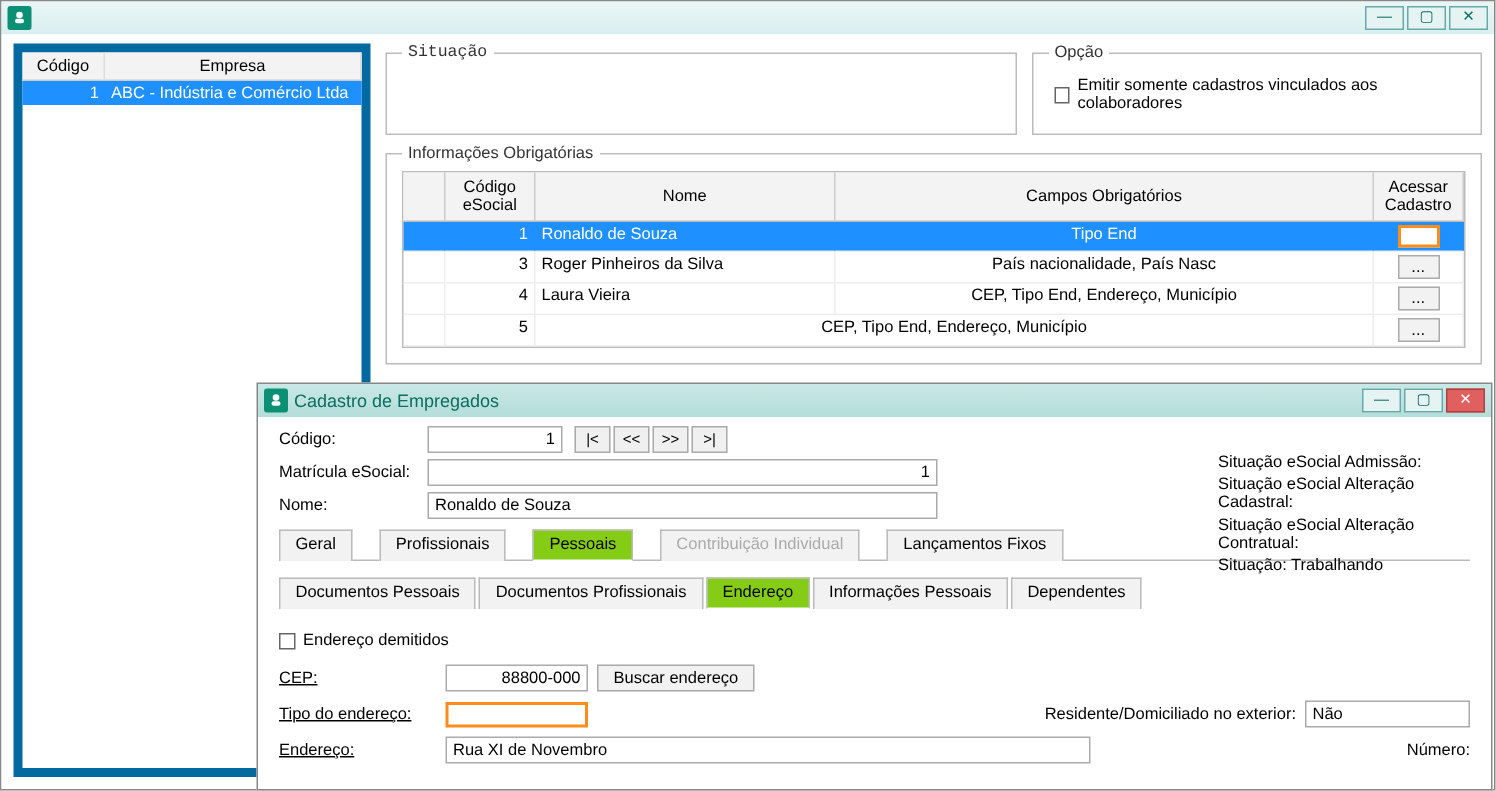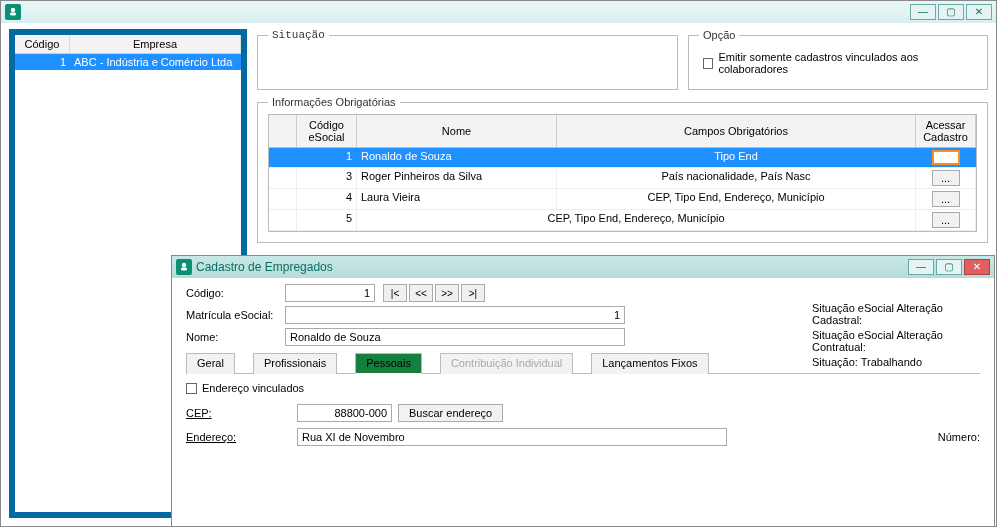--- a/index.html
+++ b/index.html
@@ -215,21 +215,21 @@
   .tab {
     padding: 3px 10px 4px 10px;
     border: 1px solid #bbb;
     border-bottom: none;
     background: #f2f2f2;
     margin-right: 2px;
     cursor: pointer;
     position: relative;
     top: 1px;
   }
-  .tab.active { background: #15803d; border-bottom: 1px solid #fff; }
+  .tab.active { background: #84cc16; border-bottom: 1px solid #fff; }
   .tab.disabled { color: #aaa; cursor: default; }
 
   .subtabs {
     display: flex;
     gap: 0;
     margin: 10px 0 8px 0;
   }
   .sub-content {
     padding: 4px 0;
   }
@@ -359,20 +359,21 @@
     <span class="spacer"></span>
     <div class="win-btns">
       <div class="win-btn">—</div>
       <div class="win-btn">▢</div>
       <div class="win-btn close">✕</div>
     </div>
   </div>
 
   <div class="win2-body" style="position:relative;">
     <div class="status-block">
+      <span>Situação eSocial Admissão:</span>
       <span>Situação eSocial Alteração Cadastral:</span>
       <span>Situação eSocial Alteração Contratual:</span>
       <span>Situação:  Trabalhando</span>
     </div>
 
     <div class="form-row">
       <span class="lbl">Código:</span>
       <span class="val" style="width:90px;text-align:right;">1</span>
       <div class="nav-btns">
         <div class="nav-btn">|&lt;</div>
@@ -391,32 +392,46 @@
     </div>
 
     <div class="tabs">
       <div class="tab">Geral</div>
       <div class="tab">Profissionais</div>
       <div class="tab active">Pessoais</div>
       <div class="tab disabled">Contribuição Individual</div>
       <div class="tab">Lançamentos Fixos</div>
     </div>
 
+    <div class="subtabs">
+      <div class="tab">Documentos Pessoais</div>
+      <div class="tab">Documentos Profissionais</div>
+      <div class="tab active">Endereço</div>
+      <div class="tab">Informações Pessoais</div>
+      <div class="tab">Dependentes</div>
+    </div>
 
     <div class="sub-content">
       <div class="addr-row">
         <div class="checkbox" style="margin-left:0;padding-left:0;">
           <span class="box"></span>
-          <span>Endereço vinculados</span>
+          <span>Endereço demitidos</span>
         </div>
       </div>
       <div class="addr-row">
         <span class="lbl">CEP:</span>
         <span class="val" style="width:95px;text-align:right;">88800-000</span>
         <span class="btn-std">Buscar endereço</span>
+      </div>
+      <div class="addr-row">
+        <span class="lbl">Tipo do endereço:</span>
+        <span class="val orange-input" style="width:95px;"></span>
+        <span style="flex:1"></span>
+        <span>Residente/Domiciliado no exterior:</span>
+        <span class="val" style="width:110px;">Não</span>
       </div>
       <div class="addr-row">
         <span class="lbl">Endereço:</span>
         <span class="val" style="width:430px;">Rua XI de Novembro</span>
         <span style="flex:1"></span>
         <span>Número:</span>
       </div>
     </div>
   </div>
 </div>

